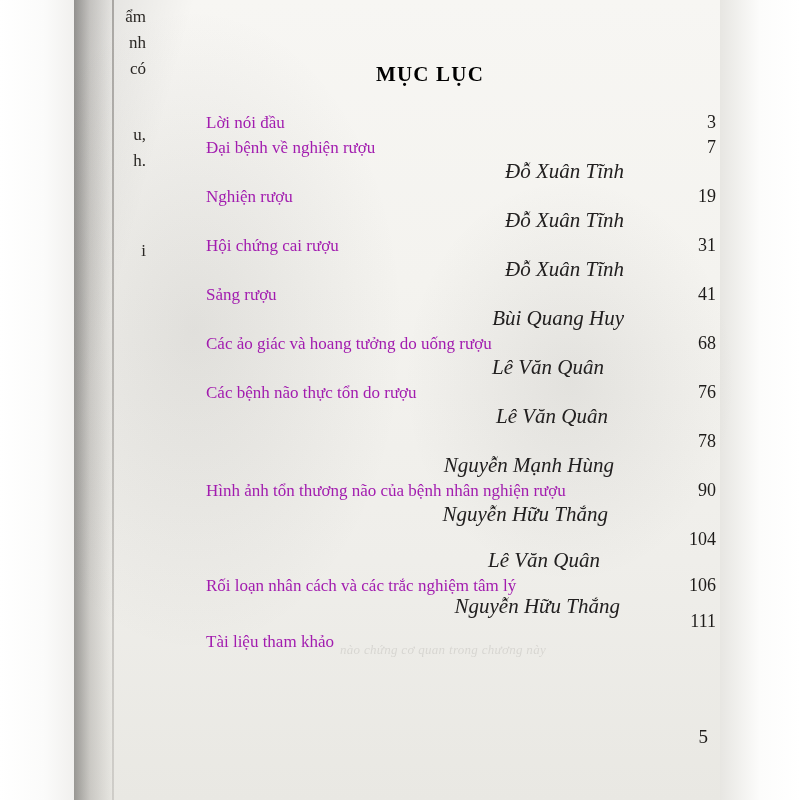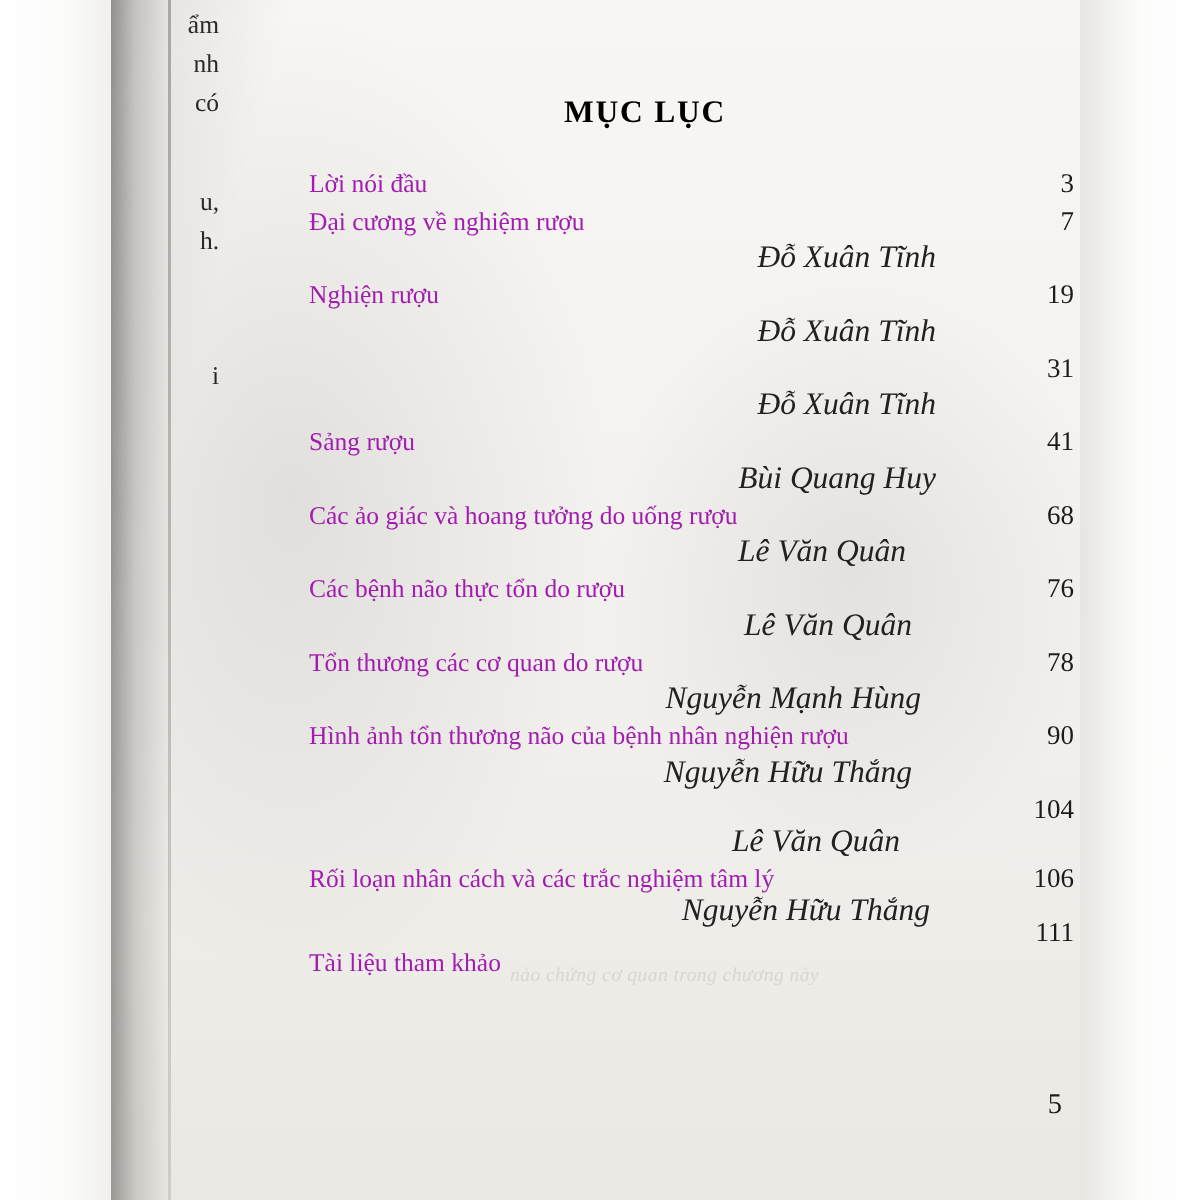--- a/index.html
+++ b/index.html
@@ -189,36 +189,37 @@
 
     <div class="entry" style="margin-bottom:4px;">
       <div class="row">
         <span class="etitle">Lời nói đầu</span>
         <span class="epage">3</span>
       </div>
     </div>
 
     <div class="entry">
       <div class="row">
-        <span class="etitle">Đại cương về nghiệm rượu</span>
+        <span class="etitle">Đại bệnh về nghiện rượu</span>
         <span class="epage">7</span>
       </div>
       <div class="author">Đỗ Xuân Tĩnh</div>
     </div>
 
     <div class="entry">
       <div class="row">
         <span class="etitle">Nghiện rượu</span>
         <span class="epage">19</span>
       </div>
       <div class="author">Đỗ Xuân Tĩnh</div>
     </div>
 
     <div class="entry">
       <div class="row">
+        <span class="etitle">Hội chứng cai rượu</span>
         <span class="epage">31</span>
       </div>
       <div class="author">Đỗ Xuân Tĩnh</div>
     </div>
 
     <div class="entry">
       <div class="row">
         <span class="etitle">Sảng rượu</span>
         <span class="epage">41</span>
       </div>
@@ -236,21 +237,20 @@
     <div class="entry">
       <div class="row">
         <span class="etitle">Các bệnh não thực tổn do rượu</span>
         <span class="epage">76</span>
       </div>
       <div class="author" style="padding-right:108px;">Lê Văn Quân</div>
     </div>
 
     <div class="entry">
       <div class="row">
-        <span class="etitle">Tổn thương các cơ quan do rượu</span>
         <span class="epage">78</span>
       </div>
       <div class="author" style="padding-right:102px;">Nguyễn Mạnh Hùng</div>
     </div>
 
     <div class="entry">
       <div class="row">
         <span class="etitle">Hình ảnh tổn thương não của bệnh nhân nghiện rượu</span>
         <span class="epage">90</span>
       </div>

